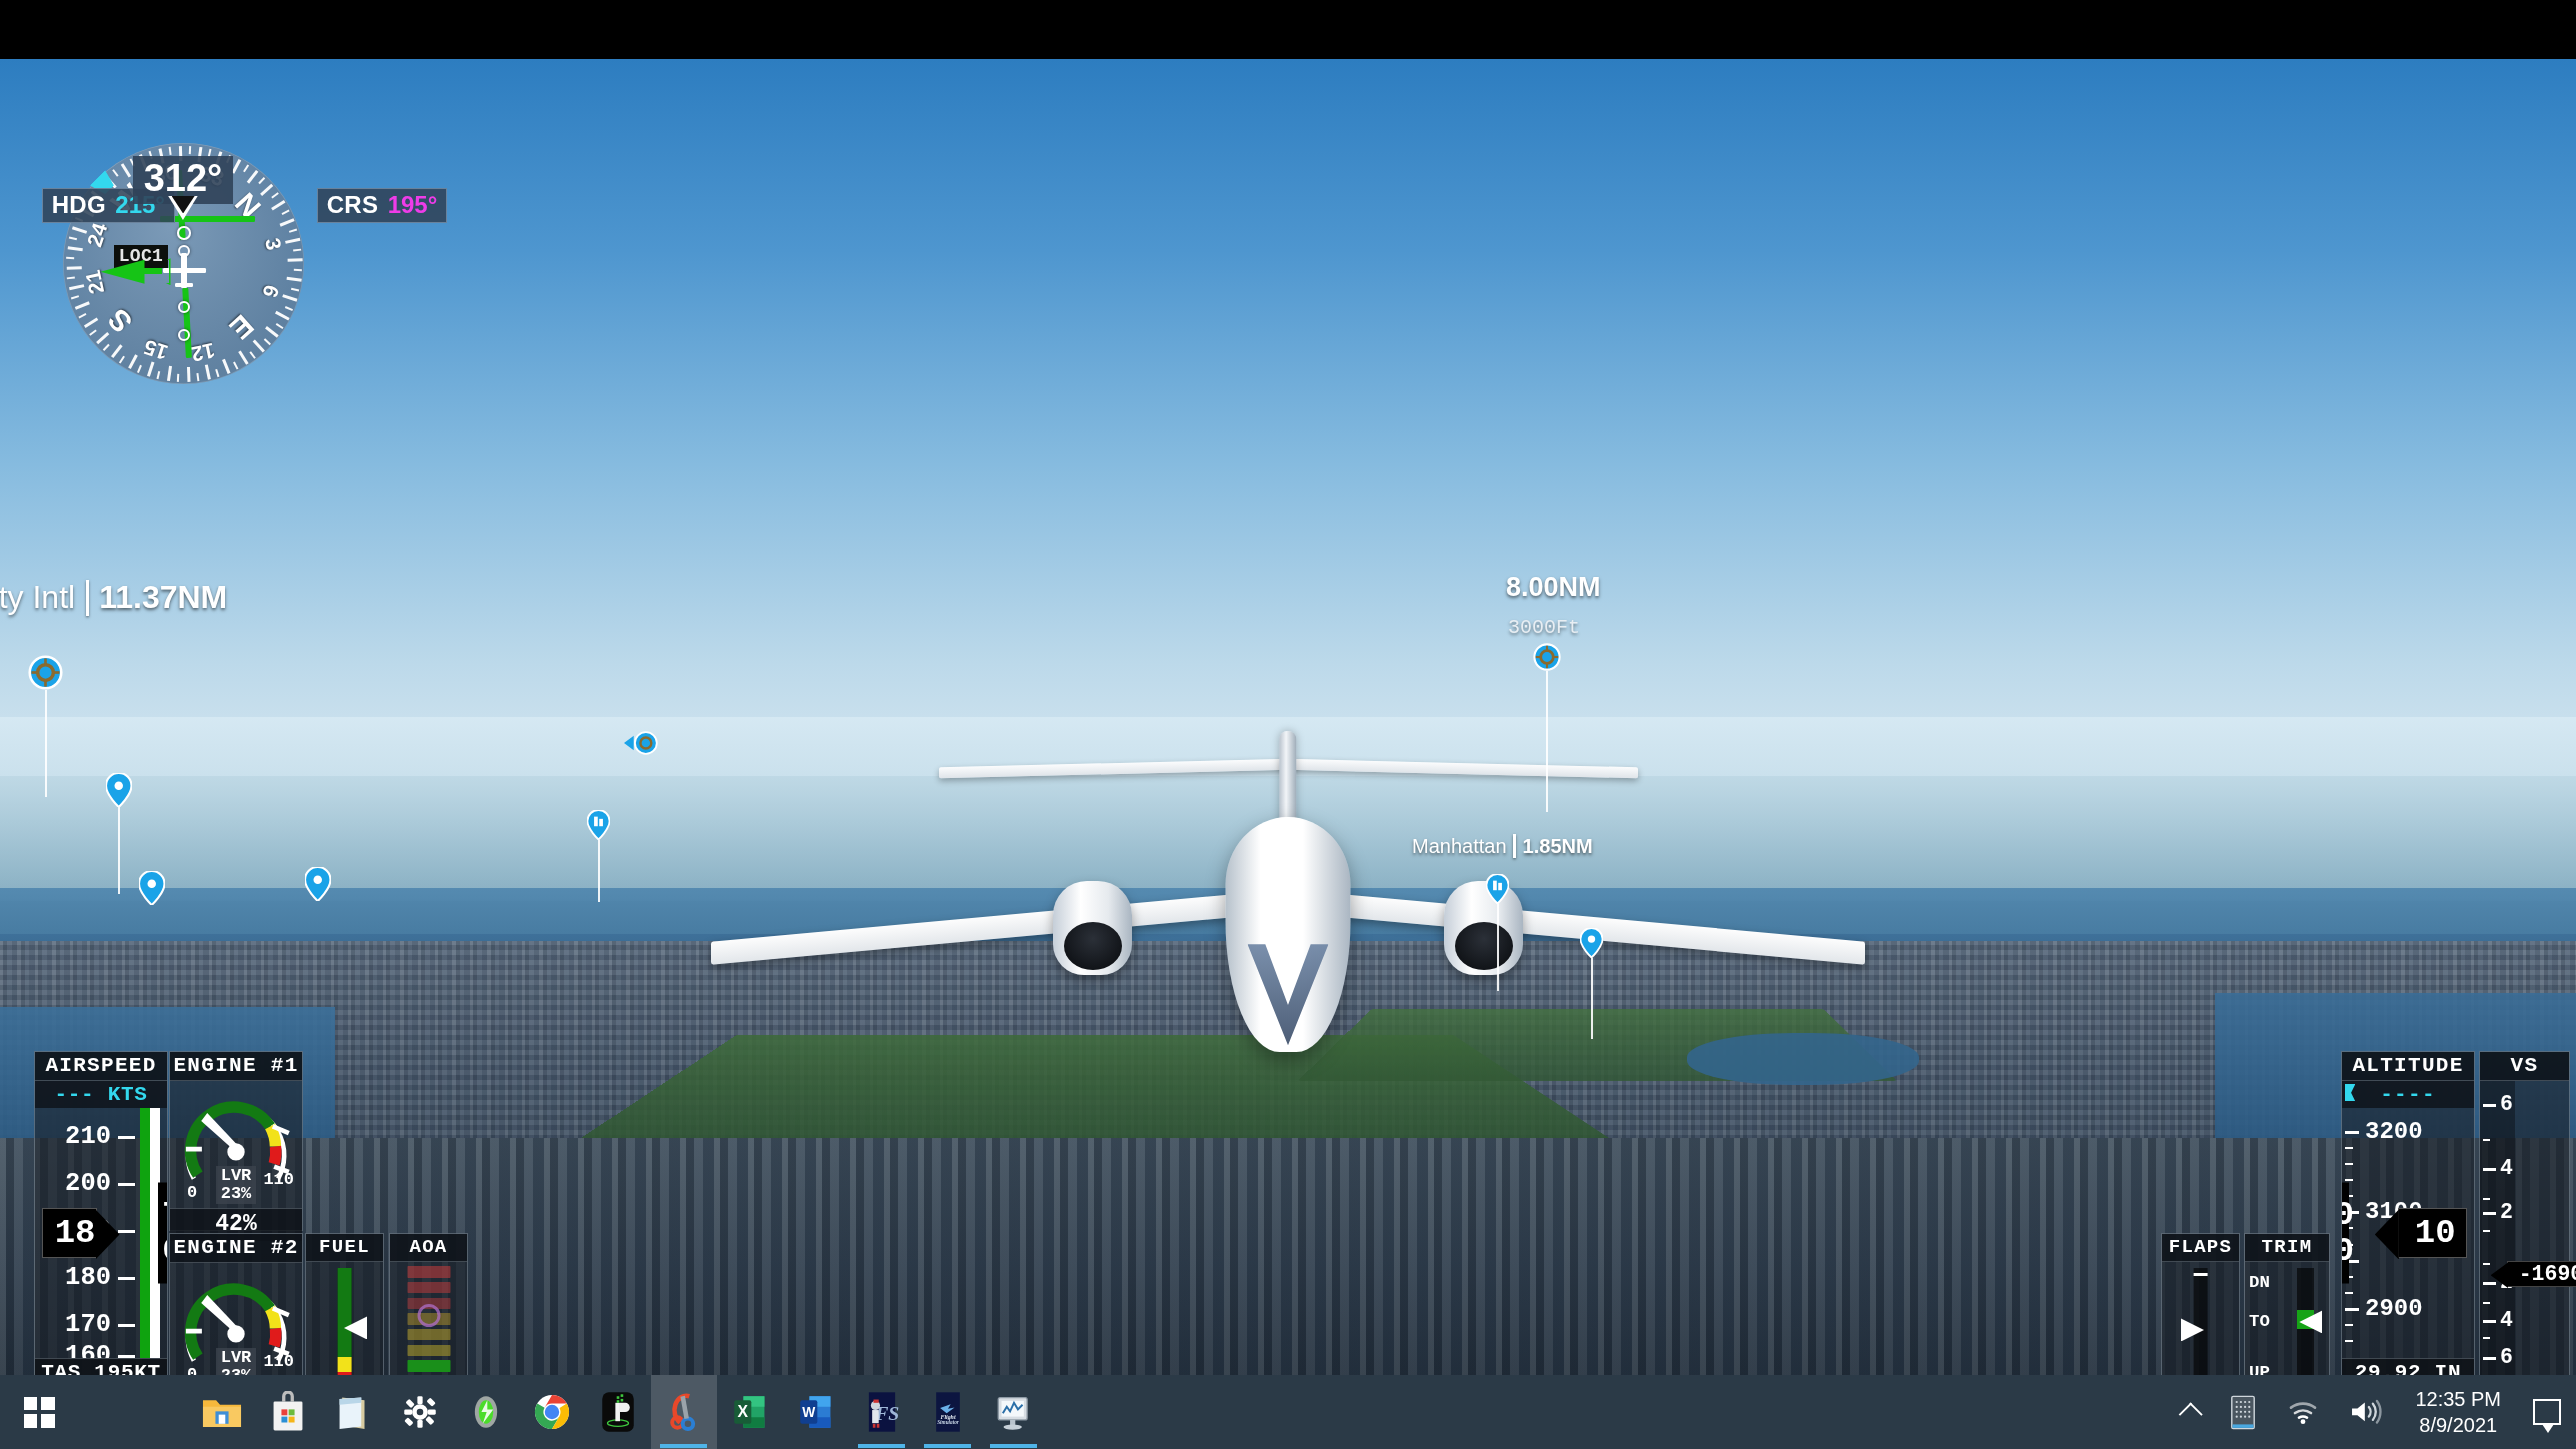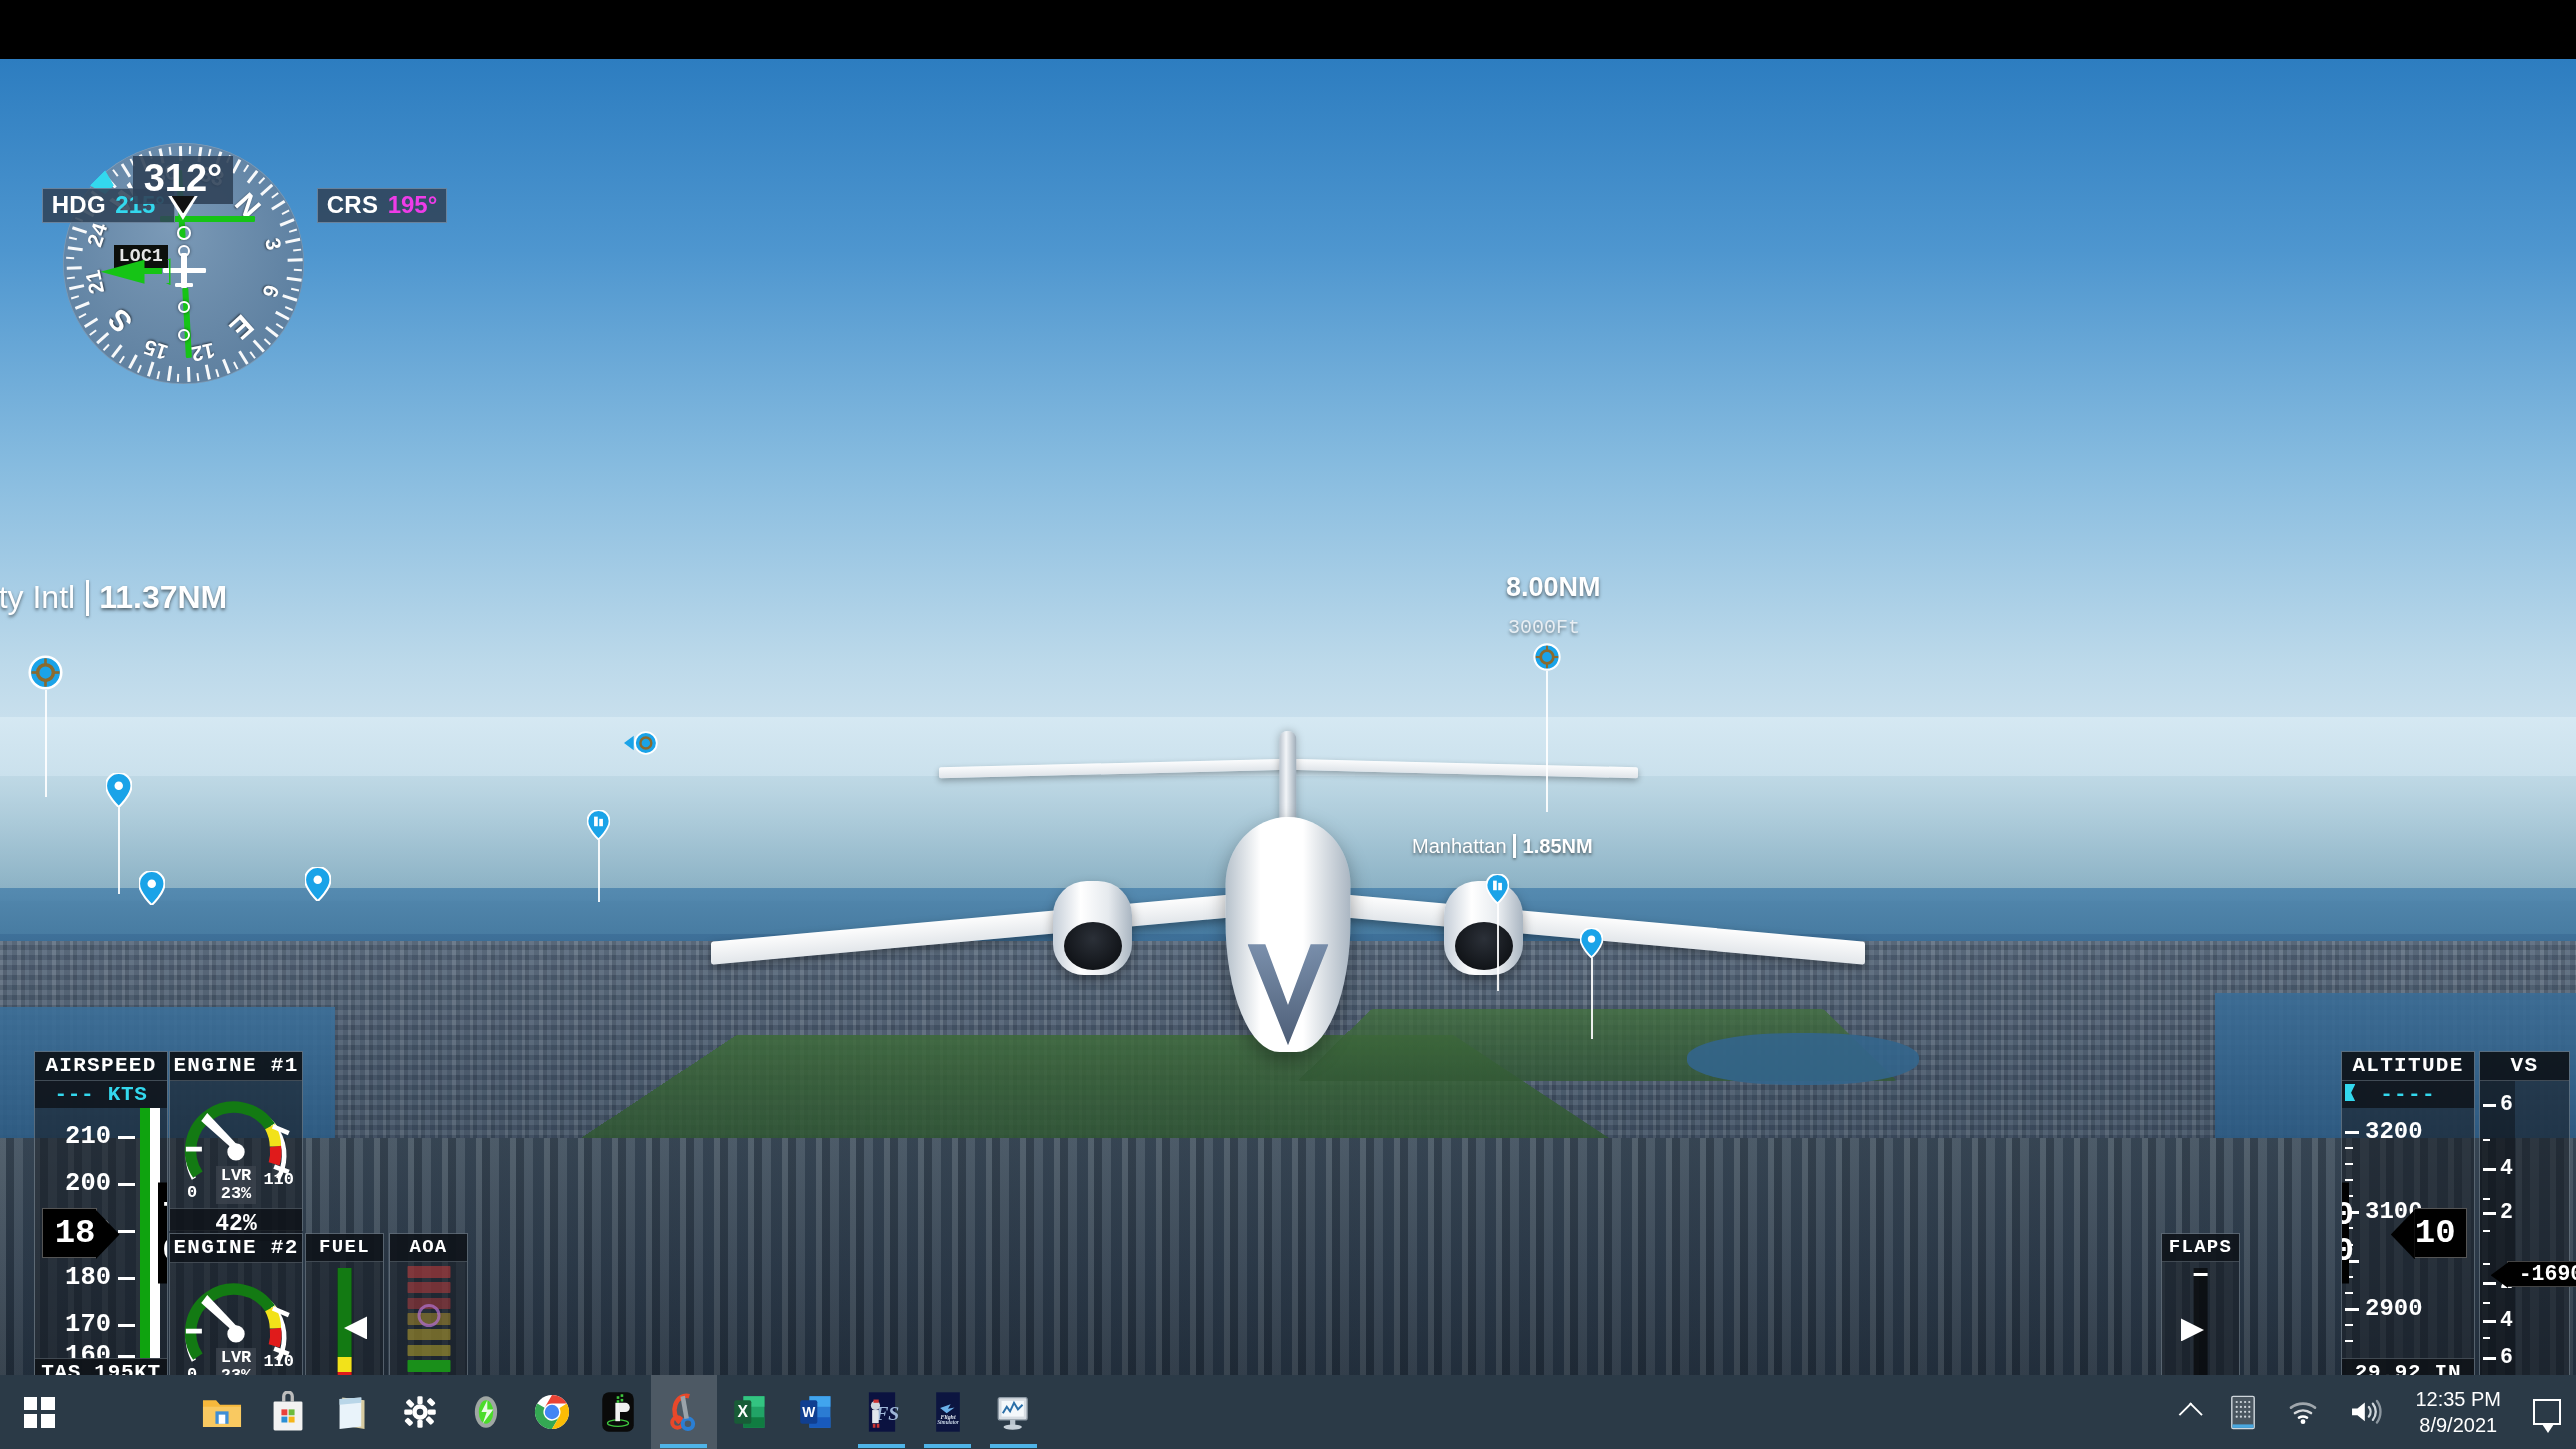--- a/index.html
+++ b/index.html
@@ -212,21 +212,21 @@
   
   #pnl-alt { left:2341px; top:992px; width:134px; height:377px; }
   #pnl-vs  { left:2479px; top:992px; width:91px; height:377px; }
   .alt-sel { background:rgba(14,18,24,.8); color:#33d8ee; font-family:"Liberation Mono", monospace;
     font-size:21px; font-weight:700; text-align:center; padding:1.3px 0 2.7px; letter-spacing:1.3px; position:relative; }
   .alt-sel .bugmark { position:absolute; left:2.7px; top:2.7px; width:10.7px; height:17.4px; background:#33d8ee;
     clip-path:polygon(0 0,100% 0,60% 50%,100% 100%,0 100%); }
   .tape.alt .tk { left:2.7px; right:auto; width:14.8px; }
   .tape.alt .tk.sm { width:8px; height:2px; }
   .tape.alt .tv { left:23px; right:auto; transform:translateY(-50%); font-size:24px; }
-  .rdout.alt { left:auto; right:6.7px; padding-left:0; padding-right:10.7px; justify-content:flex-end;margin-left:39px; }
+  .rdout.alt { left:auto; right:6.7px; padding-left:16px; padding-right:10.7px; justify-content:flex-end;margin-left:39px; }
   .rdout.alt:after { left:-24px; right:auto; clip-path:polygon(100% 0,0 50%,100% 100%); }
   .roll.alt { right:auto; left:-23px; }
   .vs-scale { position:absolute; left:0; top:0; width:35px; height:100%; background:rgba(10,14,20,.45); }
   .vs-scale .tk { position:absolute; left:2.7px; width:13.4px; height:2.7px; background:#fff; }
   .vs-scale .tk.sm { width:7.4px; height:2px; }
   .vs-scale .tv { position:absolute; left:20px; transform:translateY(-50%); color:#fff;
     font-family:"Liberation Mono", monospace; font-size:21.5px; font-weight:700; }
   .vs-ptr { position:absolute; left:27px; height:25.5px; background:#000; color:#fff; z-index:4;
     font-family:"Liberation Mono", monospace; font-size:21.5px; font-weight:700;
     display:flex; align-items:center; padding:0 6.7px 0 10.7px; border:0.7px solid #444; }
@@ -631,20 +631,32 @@
       <div class="p-head" style="font-size:19px;">FLAPS</div>
       <div class="p-body vbar">
         <div class="vtrack" style="background:rgba(0,0,0,.6);"></div>
         <div class="flap-notch" style="top:10.7px;"></div>
         <div class="flap-notch" style="top:113px;"></div>
         <div class="vptr right" style="left:19px; top:56px;"></div>
       </div>
 
     </div>
 
+    <div class="panel" id="pnl-trim">
+      <div class="p-head" style="font-size:19px;">TRIM</div>
+      <div class="p-body vbar">
+        <div class="vtrack" style="left:auto; right:14.8px; transform:none; width:17.4px; background:rgba(0,0,0,.6);"></div>
+        <div style="position:absolute; right:14.8px; top:48px; width:17.4px; height:19px; background:#16a316;"></div>
+        <div class="vptr right" style="right:6.7px; left:auto; top:48px; clip-path:polygon(100% 0,100% 100%,0 50%);"></div>
+        <div class="trim-lbl" style="top:10.7px;">DN</div>
+        <div class="trim-lbl" style="top:50px;">TO</div>
+        <div class="trim-lbl" style="top:101px;">UP</div>
+      </div>
+
+    </div>
 
     <div class="panel" id="pnl-alt">
       <div class="p-head">ALTITUDE</div>
       <div class="alt-sel">
         <span class="bugmark"></span>
         <span>----</span>
       </div>
       <div class="p-body tape alt">
         <span class="tk" style="top:23px;"></span>
           <span class="tv" style="top:23px;">3200</span>

